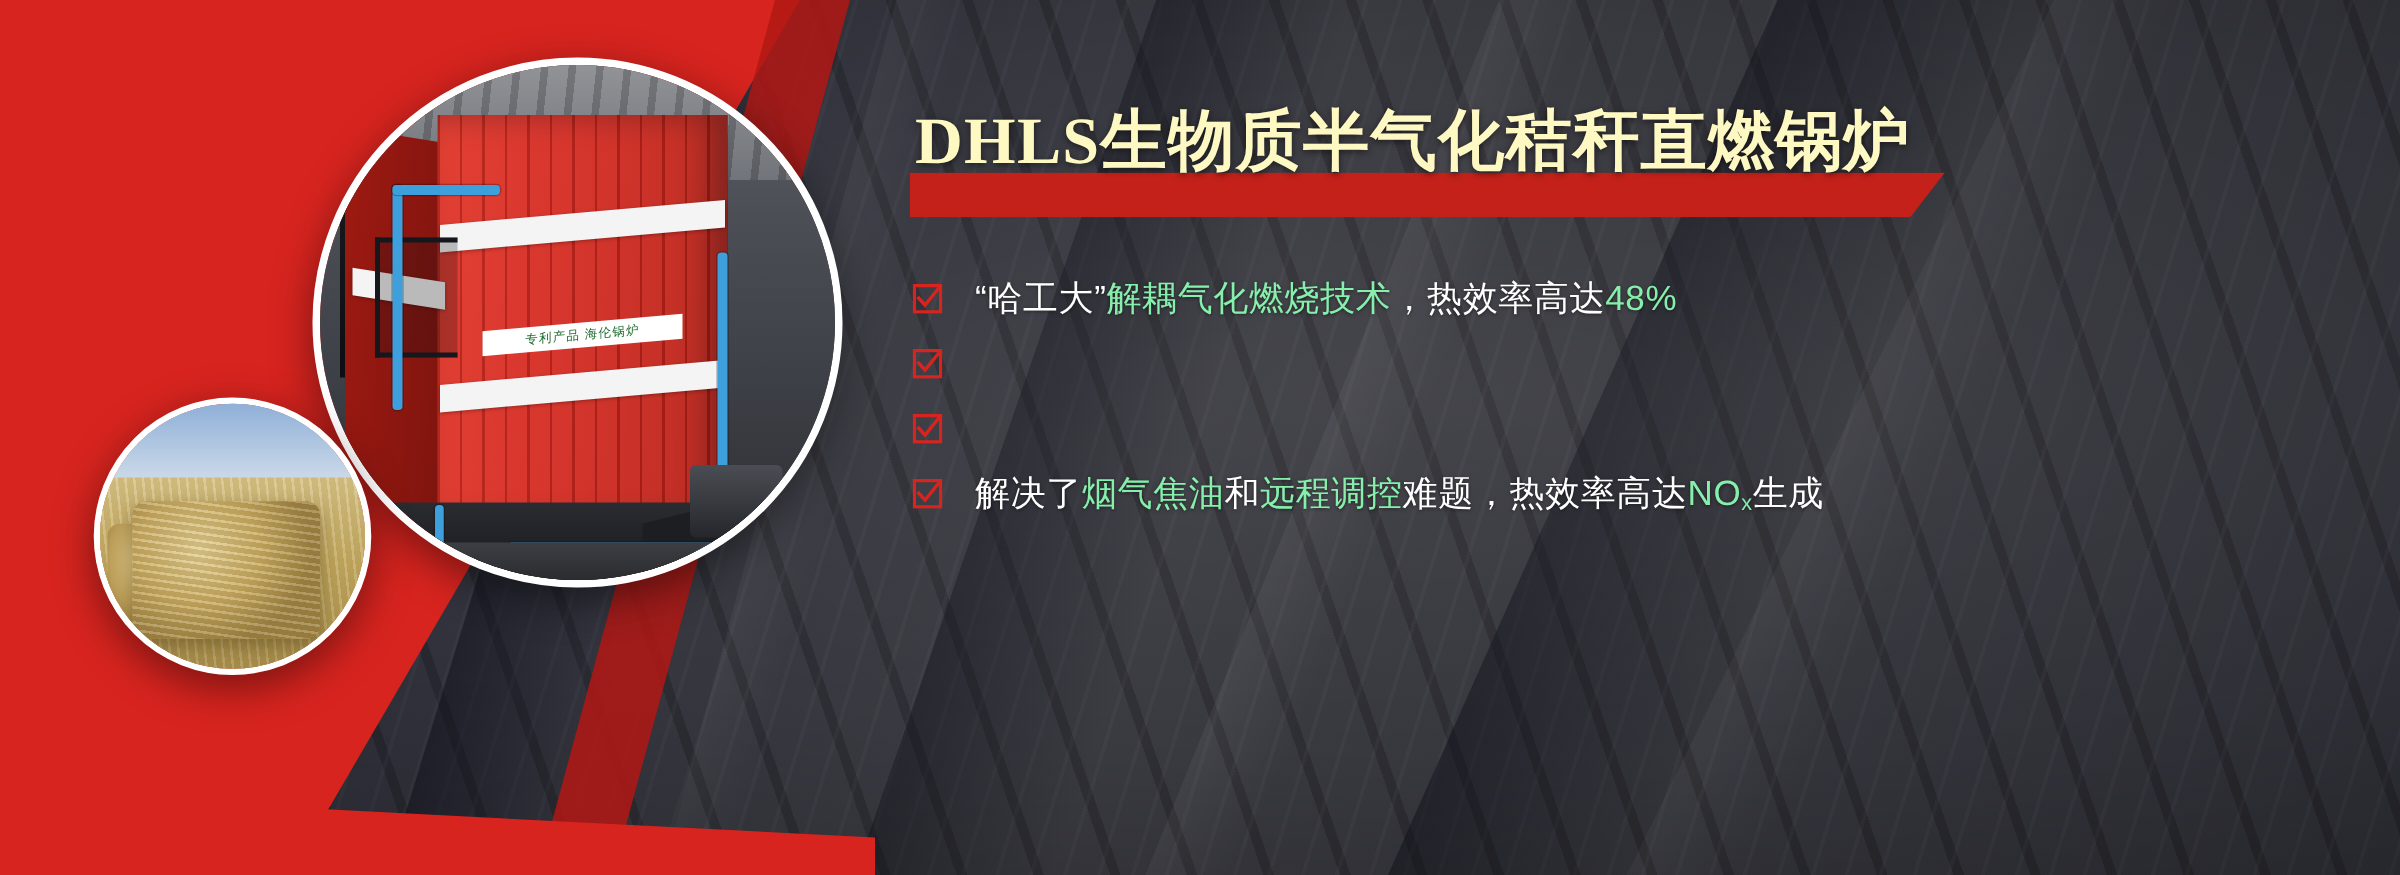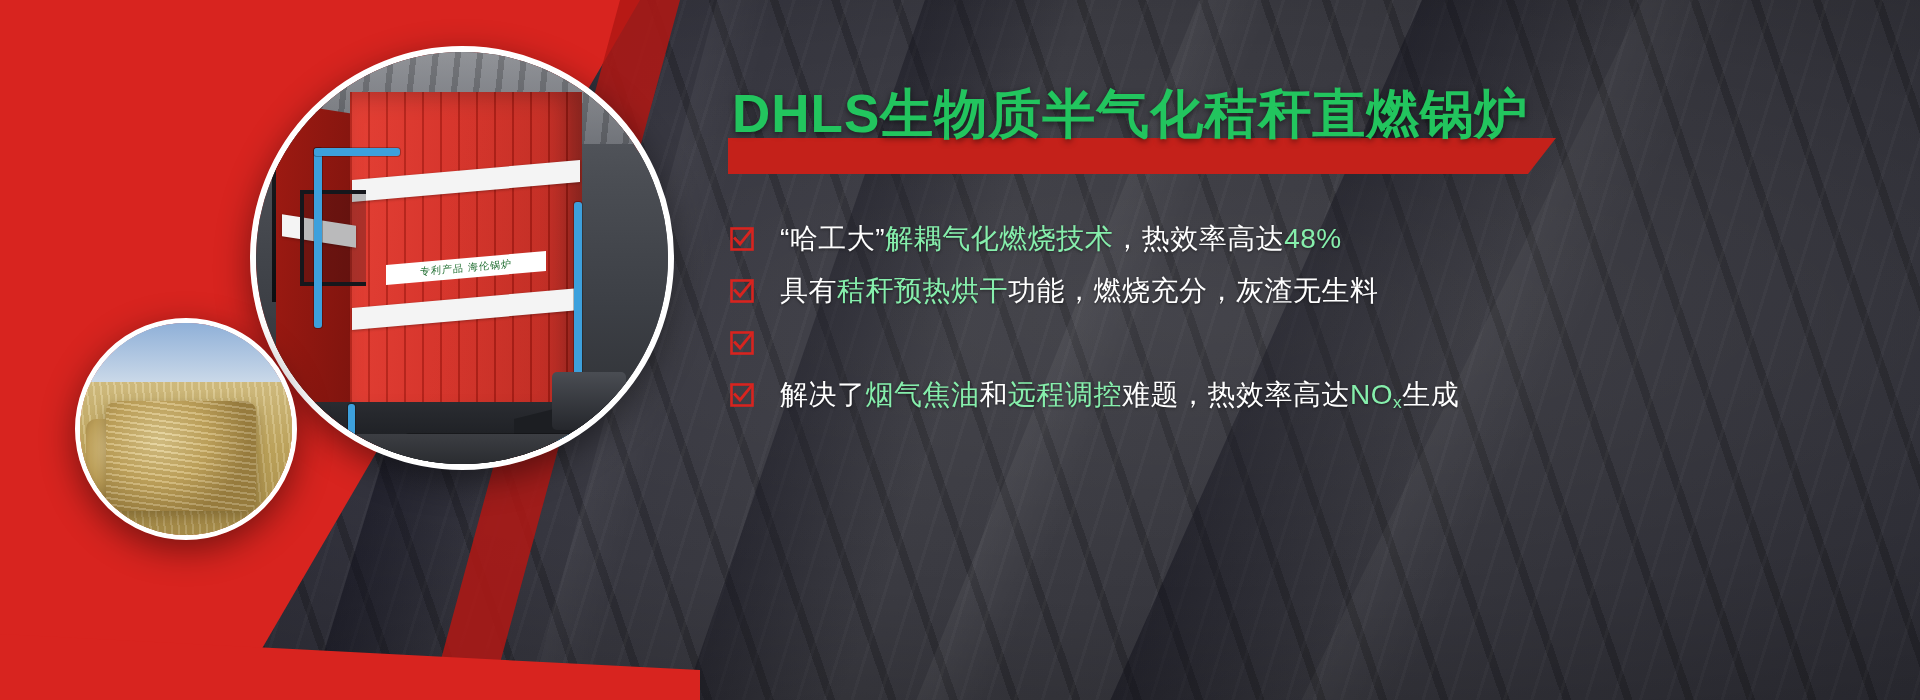--- a/index.html
+++ b/index.html
@@ -164,26 +164,26 @@
 
   .title-wrap { position:relative; margin-top:86px; height:92px; }
   .title-bar {
     position:absolute; left:10px; top:52px; width:828px; height:36px;
     background:#c4211a;
     clip-path:polygon(0 0, 828px 0, 800px 36px, 0 36px);
   }
   .title-text {
     position:relative;
     font-size:53px; line-height:1.05;
-    font-weight:bold; color:#22c55e;
+    font-weight:bold; color:#fef9c3;
     letter-spacing:1px;
     padding-left:14px;
     text-shadow:0 2px 6px rgba(0,0,0,.55);
     white-space:nowrap;
-    font-family:Liberation Sans, sans-serif;
+    font-family:Liberation Serif, serif;
   }
 
   .bullets { margin-top:36px; padding-left:4px; }
   .bullet {
     display:flex; align-items:center;
     height:50px; margin-bottom:2px;
     white-space:nowrap;
   }
   .check-icon {
     flex:0 0 auto; width:24px; height:24px; margin-right:26px; margin-left:8px;
@@ -271,23 +271,20 @@
         </span>
       </div>
 
       <div class="bullet">
         <span class="check-icon">
           <svg width="24" height="24" viewBox="0 0 24 24">
               <rect x="1.5" y="1.5" width="21" height="21" fill="none" stroke="#d8241f" stroke-width="2.6"></rect>
               <path d="M5 11.5 L10 17 L21 3.5" fill="none" stroke="#d8241f" stroke-width="2.8" stroke-linecap="square"></path>
             </svg>
         </span>
-        <span class="bullet-text">
-          <span>具有</span><span class="hl">秸秆预热烘干</span><span>功能，燃烧充分，灰渣无生料</span>
-        </span>
       </div>
 
       <div class="bullet">
         <span class="check-icon">
           <svg width="24" height="24" viewBox="0 0 24 24">
               <rect x="1.5" y="1.5" width="21" height="21" fill="none" stroke="#d8241f" stroke-width="2.6"></rect>
               <path d="M5 11.5 L10 17 L21 3.5" fill="none" stroke="#d8241f" stroke-width="2.8" stroke-linecap="square"></path>
             </svg>
         </span>
       </div>

